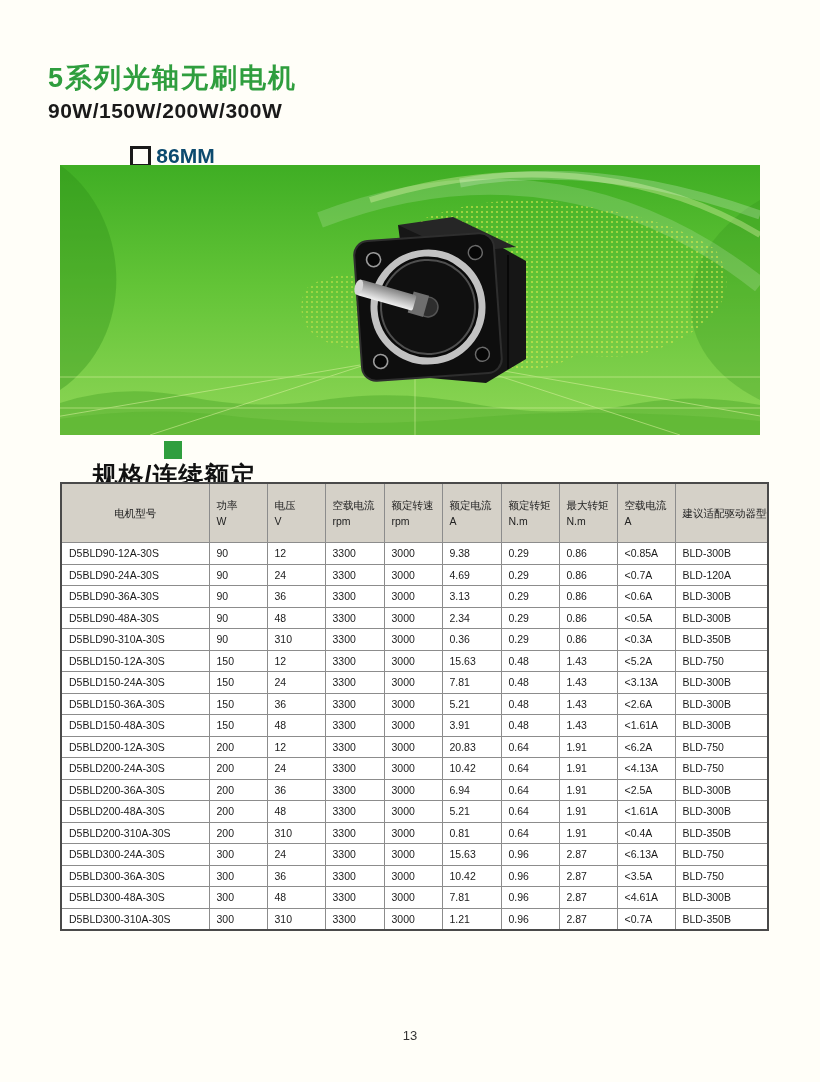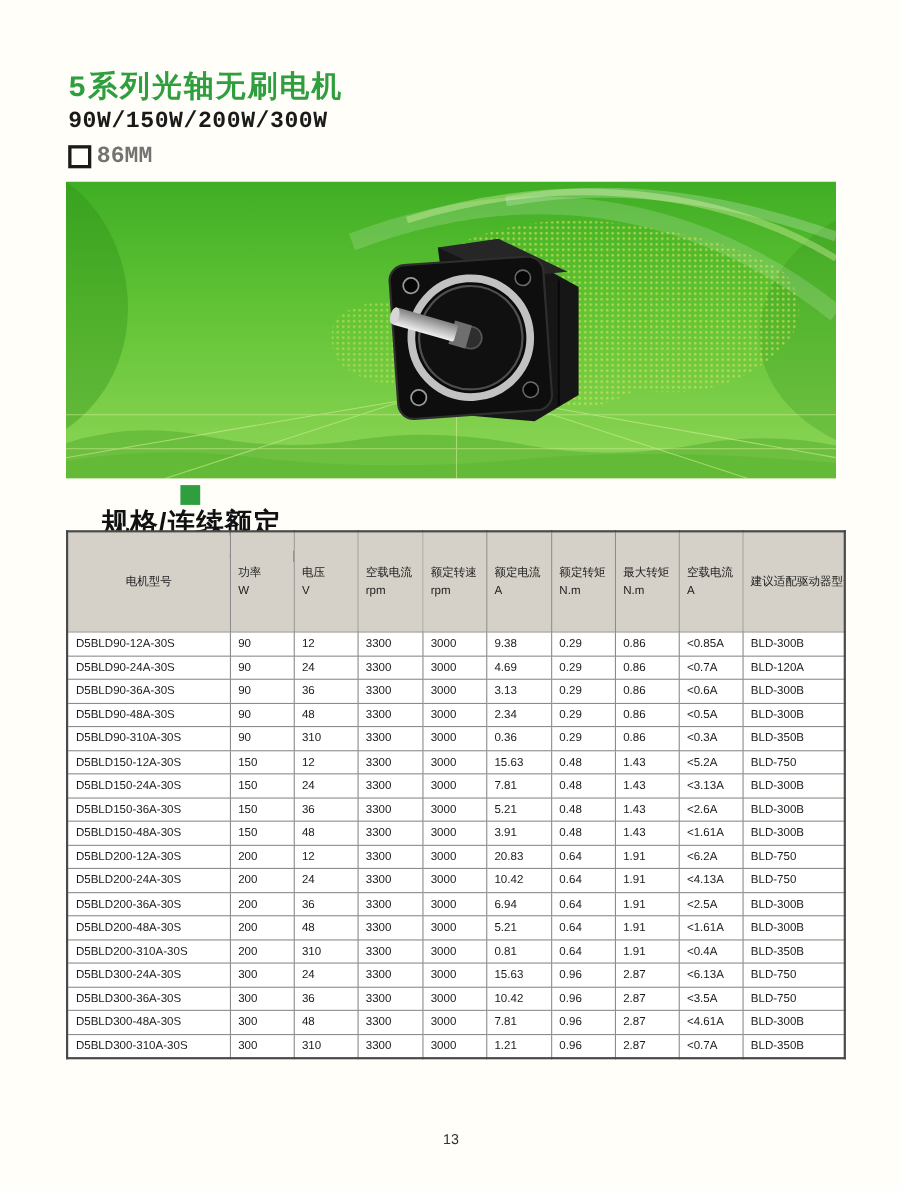--- a/index.html
+++ b/index.html
@@ -3,31 +3,31 @@
 <meta charset="utf-8">
 <style>
   html,body { margin:0; padding:0; }
   body {
     width:820px; height:1082px;
     background:#fffef8;
     font-family:"Liberation Sans", sans-serif;
     position:relative;
     color:#111;
   }
-  .title-block { position:absolute; left:62px; top:60px;font-family:Liberation Mono, monospace; }
+  .title-block { position:absolute; left:48px; top:60px; }
   .doc-title {
     margin:0; font-size:27px; font-weight:bold; letter-spacing:2px;
     color:#2f9e3e;
   }
   .doc-subtitle {
     margin:3px 0 0 0; font-size:21px; font-weight:bold; letter-spacing:0.5px; color:#1a1a1a;
   }
   .frame-size {
-    margin-top:9px; font-size:21px; font-weight:bold; color:#737373;
-    display:flex; align-items:center;
+    margin-top:21px; font-size:21px; font-weight:bold; color:#0c4a6e;
+    display:flex; align-items:center;justify-content:center;
   }
   .frame-square {
     width:15px; height:15px; border:3px solid #1a1a1a; display:inline-block; margin-right:5px;
   }
   .banner { position:absolute; left:60px; top:165px; width:700px; height:270px; }
   .banner svg { display:block; }
 
   .section-header {
     position:absolute; left:58px; top:441px;
     display:flex; align-items:center;flex-direction:column;
@@ -42,21 +42,21 @@
     width:708px;
     font-size:10.5px; color:#1a1a1a;
     border:2px solid #4a4a4a;
   }
   .spec-table th, .spec-table td { border:1px solid #8c8c8c; overflow:hidden; white-space:nowrap; }
   .spec-table thead th {
     background:#d5d1c8; height:58px;
     font-weight:normal; text-align:left; vertical-align:middle;
     padding:0 2px 0 7px; line-height:1.55; color:#222;
   }
-  .spec-table thead th.center { text-align:center; padding:16px 2px; }
+  .spec-table thead th.center { text-align:center; padding:0 2px; }
   .spec-table td {
     height:20.5px; padding:0 2px 0 7px; background:#ffffff; vertical-align:middle;
   }
   .h-unit { display:block; }
 
   .page-number {
     position:absolute; left:0; top:1028px; width:820px;
     text-align:center; font-size:13px; color:#333;
   }
 </style>

